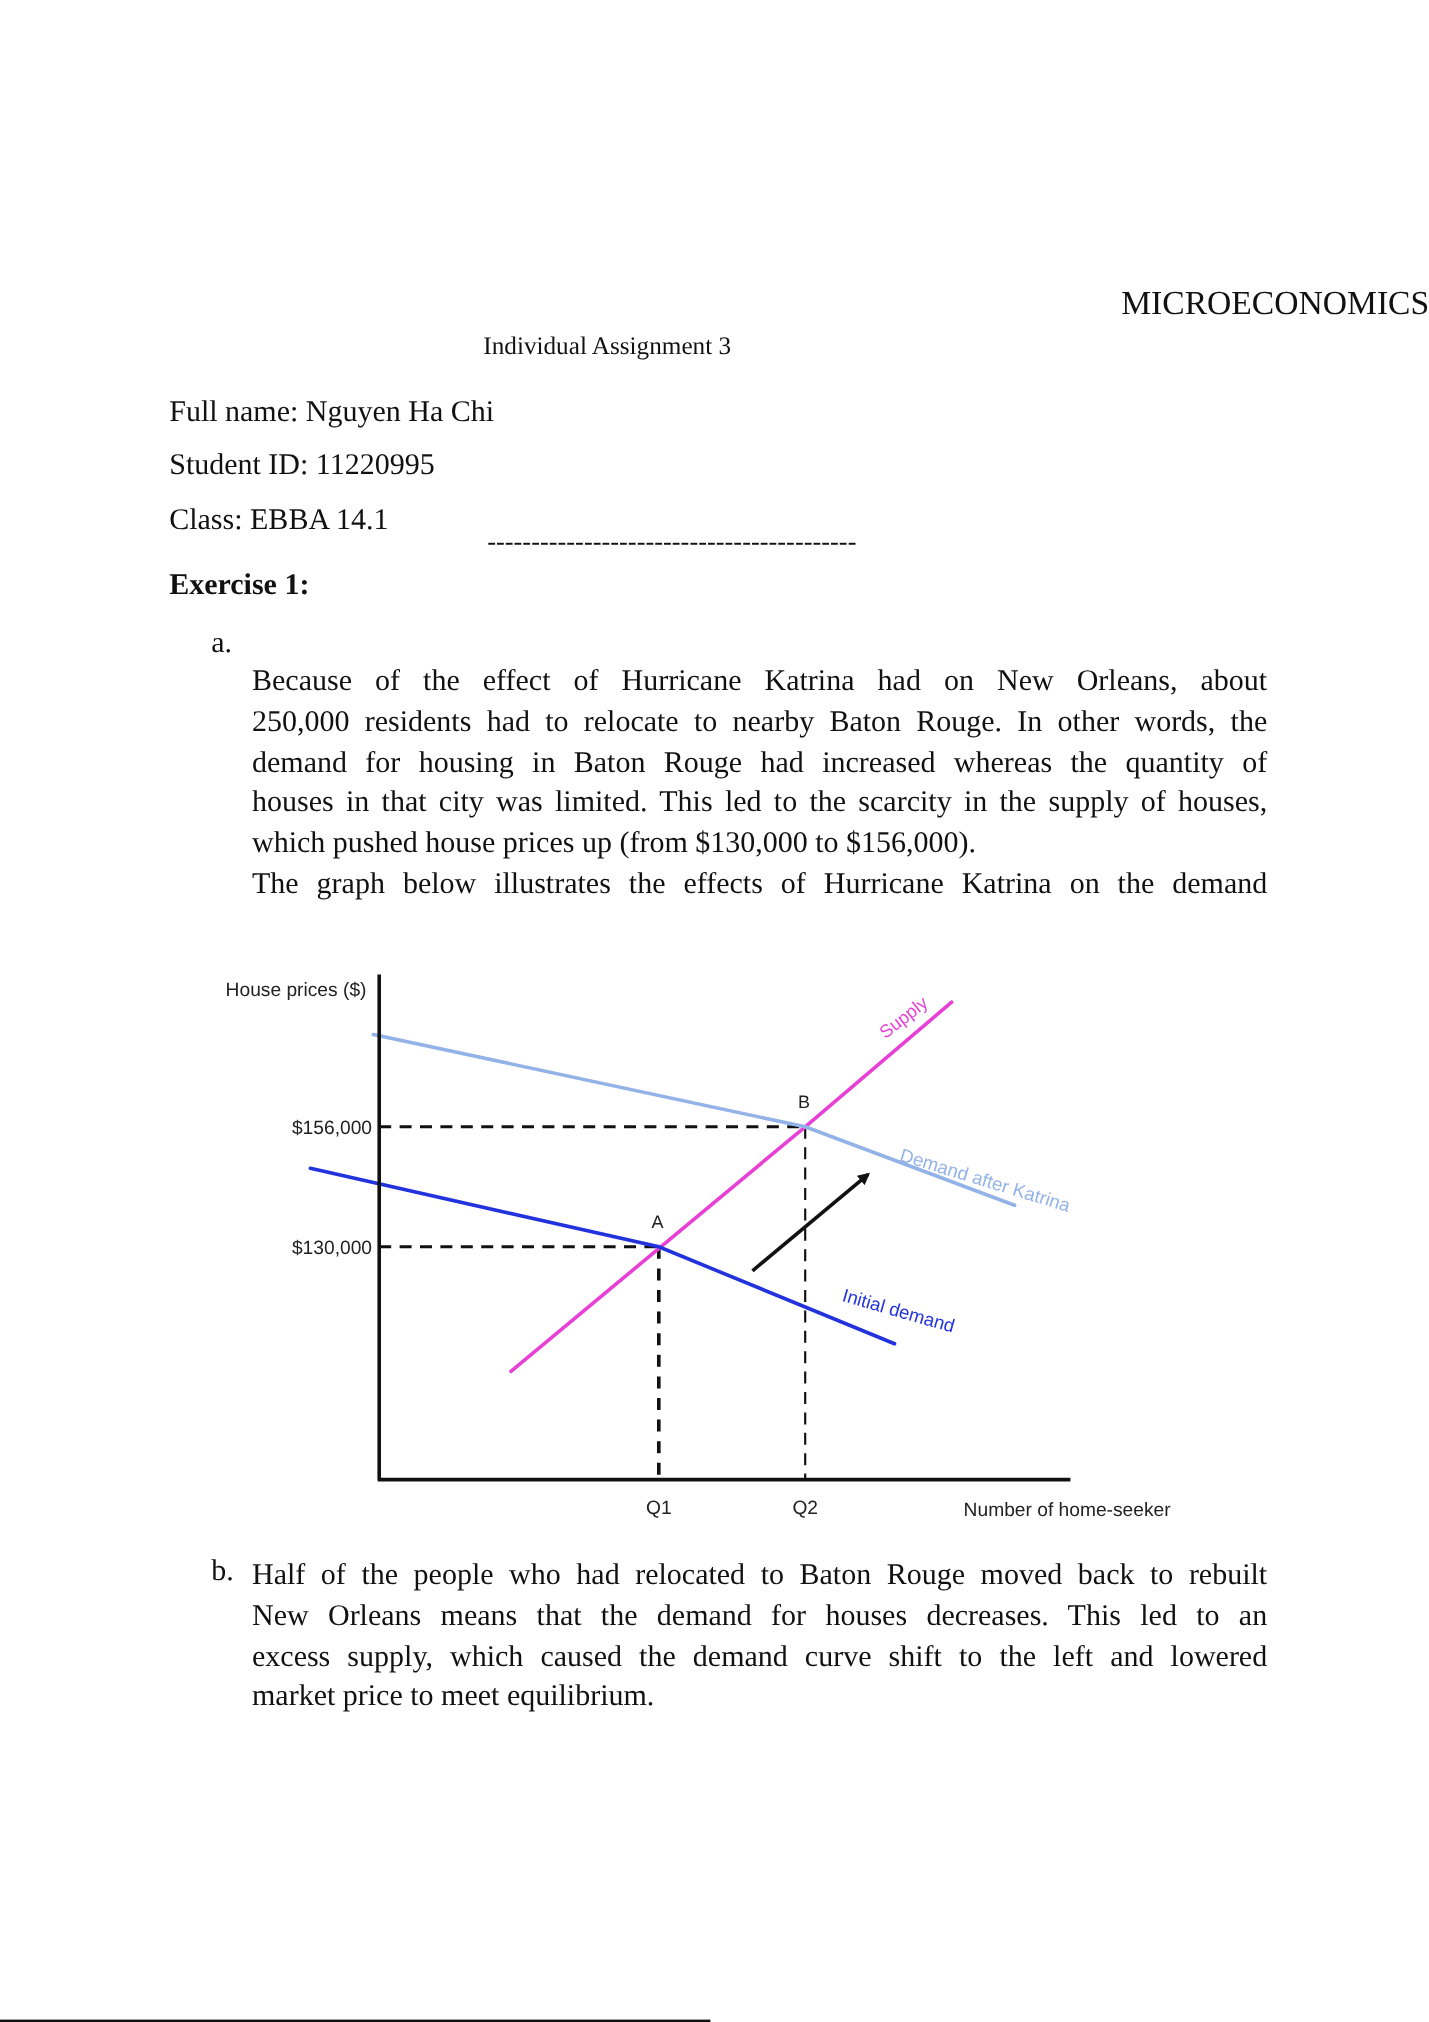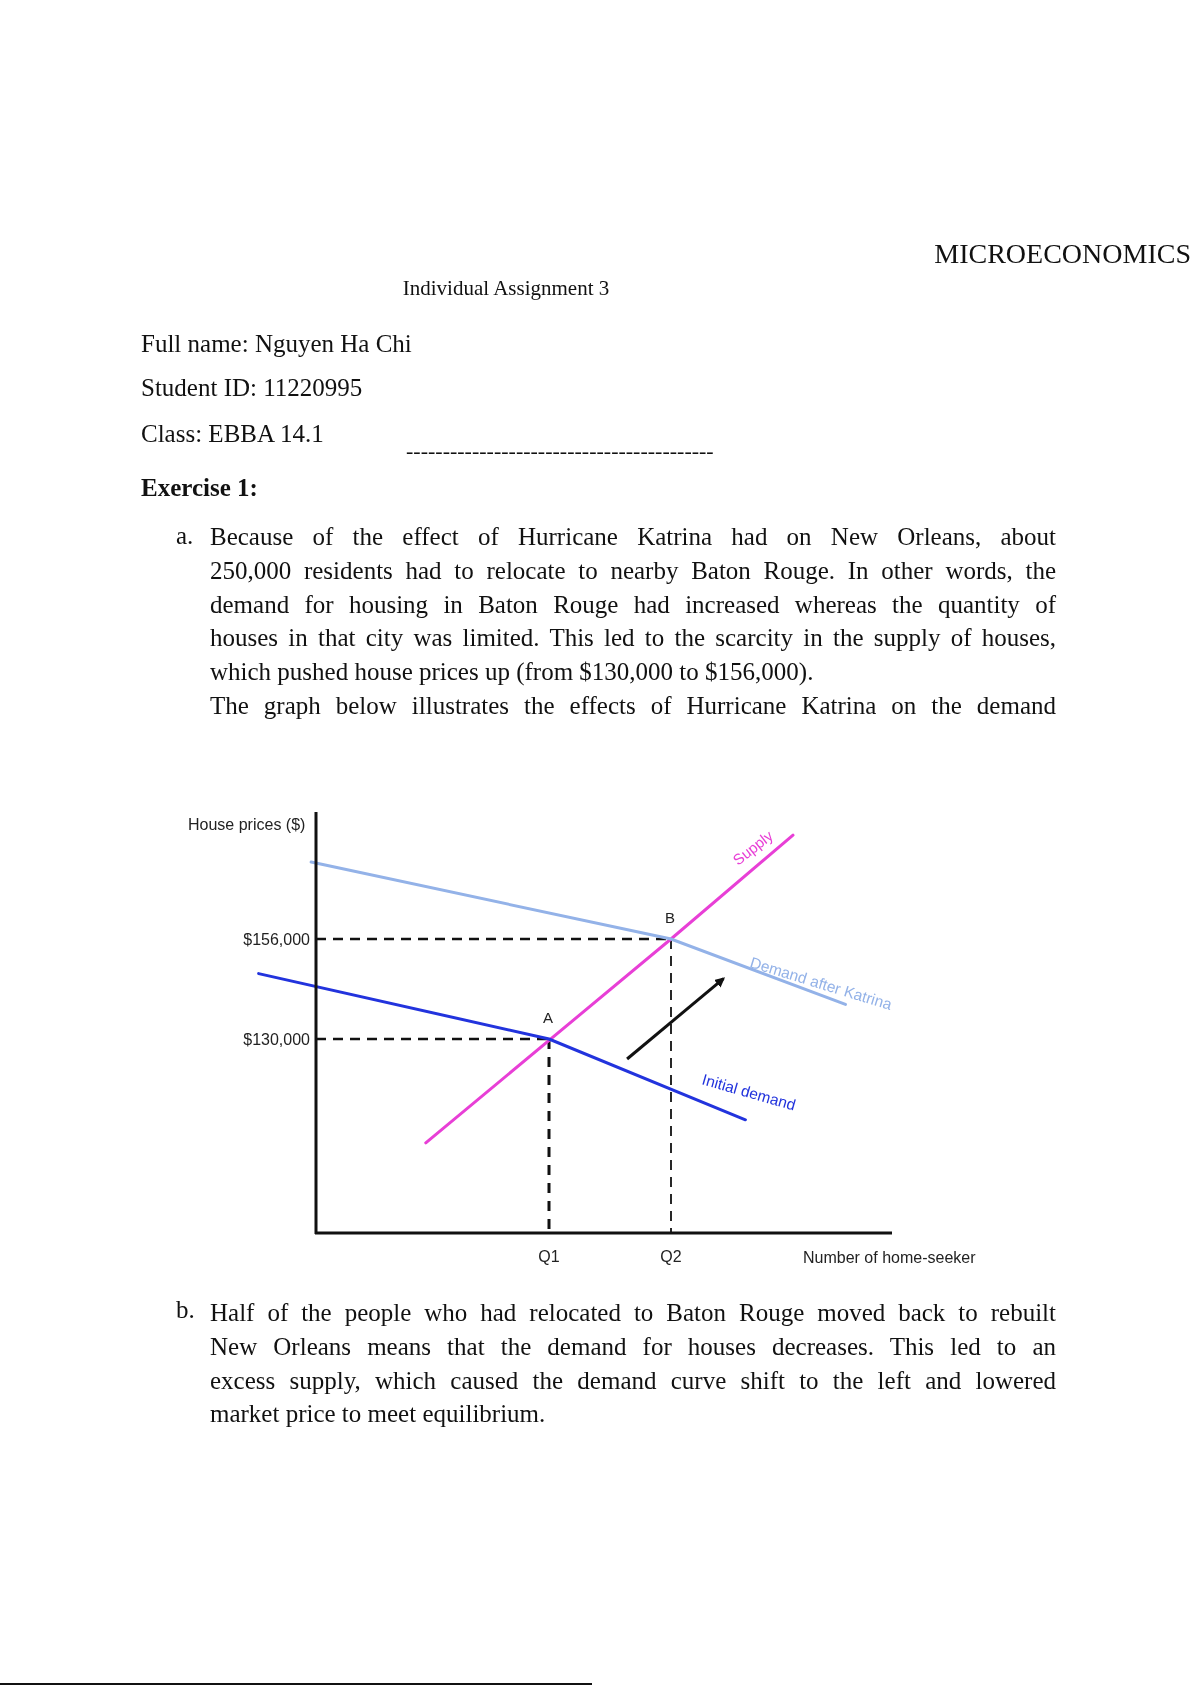--- a/index.html
+++ b/index.html
@@ -27,21 +27,21 @@
 
 <div class="abs info" style="top:330px;">Full name: Nguyen Ha Chi</div>
 <div class="abs info" style="top:354px;margin-top:20px;">Student ID: 11220995</div>
 <div class="abs info" style="top:420px;">Class: EBBA 14.1</div>
 
 <div class="abs rule" style="top:438px;">------------------------------------------</div>
 
 <div class="abs heading" style="top:474px;font-weight:bold;">Exercise 1:</div>
 
 <div class="marker" style="left:176px; top:522px;">a.</div>
-<div class="para" style="top:520px;">
+<div class="para" style="top:551px;">
   <span class="line">Because of the effect of Hurricane Katrina had on New Orleans, about</span>
   <span class="line">250,000 residents had to relocate to nearby Baton Rouge. In other words, the</span>
   <span class="line">demand for housing in Baton Rouge had increased whereas the quantity of</span>
   <span class="line">houses in that city was limited. This led to the scarcity in the supply of houses,</span>
   <span class="line last">which pushed house prices up (from $130,000 to $156,000).</span>
   <span class="line">The graph below illustrates the effects of Hurricane Katrina on the demand</span>
 </div>
 
 <svg id="chart" width="1191" height="1685">
   <defs>

